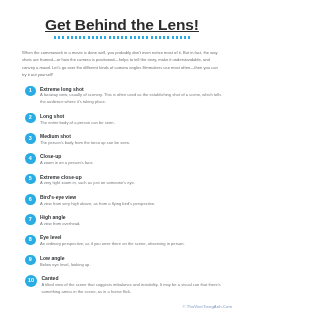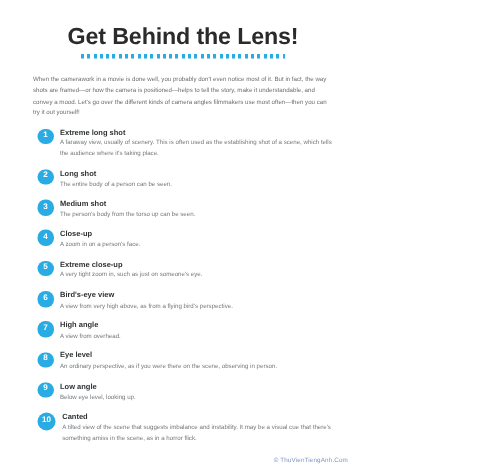--- a/index.html
+++ b/index.html
@@ -25,20 +25,21 @@
     text-align: center;
     padding-top: 16px;
   }
   .page-title {
     font-size: 15.5px;
     font-weight: bold;
     color: #2b2b2b;
     letter-spacing: -0.1px;
     line-height: 1.1;
     margin: 0;
+    text-decoration: underline;
   }
   .dot-rule {
     margin: 3px auto 0 auto;
     width: 136px;
     height: 3px;
     background-image:
       repeating-linear-gradient(to right,
         #29ace3 0px, #29ace3 2px,
         rgba(255,255,255,0) 2px, rgba(255,255,255,0) 4.2px);
   }

